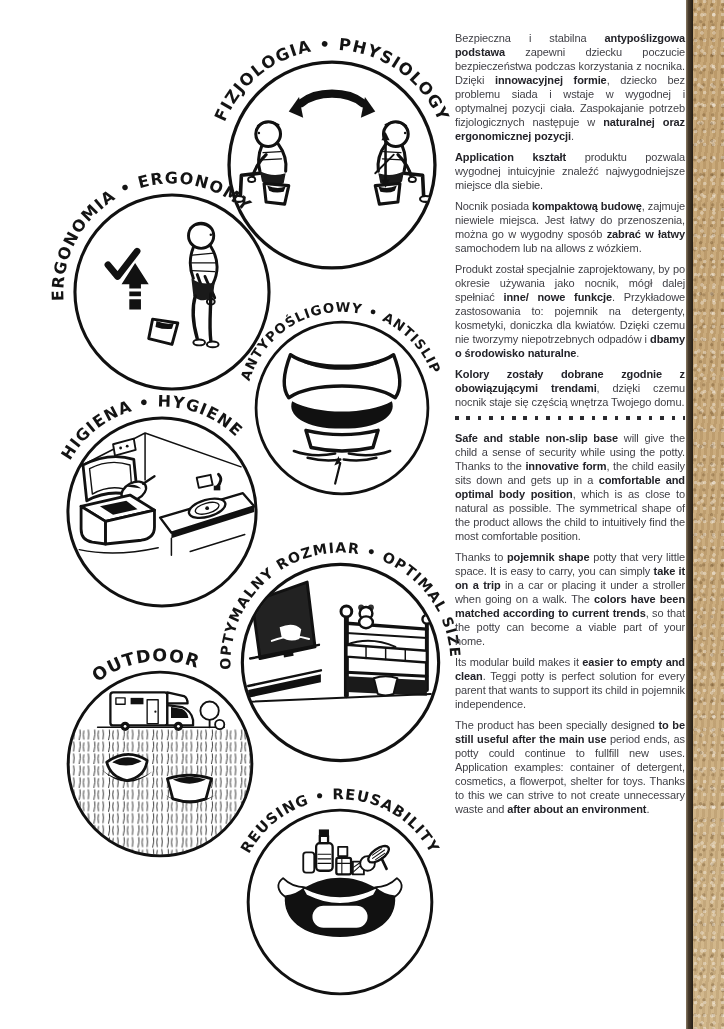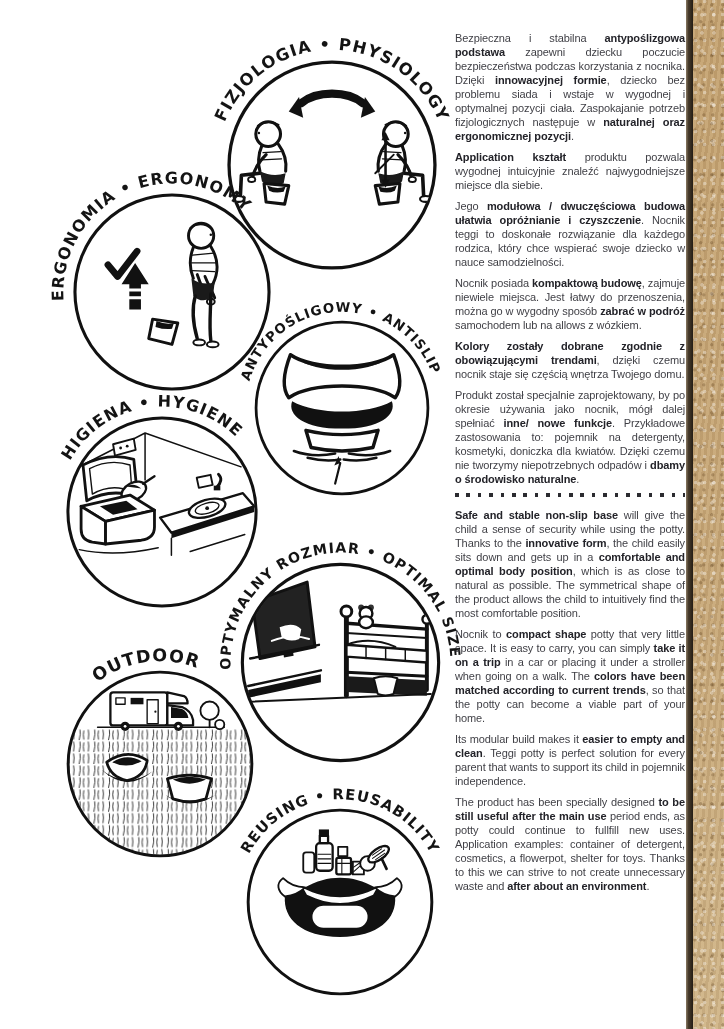--- a/index.html
+++ b/index.html
@@ -321,26 +321,25 @@
         <path d="M -60 -6 C -68 -12 -70 -20 -62 -26 C -54 -18 -46 -16 -38 -16 C -44 -10 -52 -7 -60 -6 Z" fill="#fff" stroke="#111" stroke-width="2"></path>
         <path d="M 60 -6 C 68 -12 70 -20 62 -26 C 54 -18 46 -16 38 -16 C 44 -10 52 -7 60 -6 Z" fill="#fff" stroke="#111" stroke-width="2"></path>
         <rect x="-30" y="4" width="60" height="24" rx="12" fill="#fff"></rect>
       </g>
     </g>
   </svg>
 
   <div class="text-col">
     <p class="para"><span>Bezpieczna i stabilna </span><b>antypoślizgowa podstawa</b><span> zapewni dziecku poczucie bezpieczeństwa podczas korzystania z nocnika. Dzięki </span><b>innowacyjnej formie</b><span>, dziecko bez problemu siada i wstaje w wygodnej i optymalnej pozycji ciała. Zaspokajanie potrzeb fizjologicznych następuje w </span><b>naturalnej oraz ergonomicznej pozycji</b><span>.</span></p>
     <p class="para"><b>Application kształt</b><span> produktu pozwala wygodnej intuicyjnie znaleźć najwygodniejsze miejsce dla siebie.</span></p>
-    <p class="para"><span>Jego </span><b>modułowa / dwuczęściowa budowa ułatwia opróżnianie i czyszczenie</b><span>. Nocnik teggi to doskonałe rozwiązanie dla każdego rodzica, który chce wspierać swoje dziecko w nauce samodzielności.</span></p>
-    <p class="para"><span>Nocnik posiada </span><b>kompaktową budowę</b><span>, zajmuje niewiele miejsca. Jest łatwy do przenoszenia, można go w wygodny sposób </span><b>zabrać w podróż</b><span> samochodem lub na allows z wózkiem.</span></p>
+    <p class="para"><span>Nocnik posiada </span><b>kompaktową budowę</b><span>, zajmuje niewiele miejsca. Jest łatwy do przenoszenia, można go w wygodny sposób </span><b>zabrać w łatwy</b><span> samochodem lub na allows z wózkiem.</span></p>
+    <p class="para"><span>Produkt został specjalnie zaprojektowany, by po okresie używania jako nocnik, mógł dalej spełniać </span><b>inne/ nowe funkcje</b><span>. Przykładowe zastosowania to: pojemnik na detergenty, kosmetyki, doniczka dla kwiatów. Dzięki czemu nie tworzymy niepotrzebnych odpadów i </span><b>dbamy o środowisko naturalne</b><span>.</span></p>
     <p class="para"><b>Kolory zostały dobrane zgodnie z obowiązującymi trendami</b><span>, dzięki czemu nocnik staje się częścią wnętrza Twojego domu.</span></p>
-    <p class="para"><span>Produkt został specjalnie zaprojektowany, by po okresie używania jako nocnik, mógł dalej spełniać </span><b>inne/ nowe funkcje</b><span>. Przykładowe zastosowania to: pojemnik na detergenty, kosmetyki, doniczka dla kwiatów. Dzięki czemu nie tworzymy niepotrzebnych odpadów i </span><b>dbamy o środowisko naturalne</b><span>.</span></p>
     <div class="dotted-sep"></div>
     <p class="para"><b>Safe and stable non-slip base</b><span> will give the child a sense of security while using the potty. Thanks to the </span><b>innovative form</b><span>, the child easily sits down and gets up in a </span><b>comfortable and optimal body position</b><span>, which is as close to natural as possible. The symmetrical shape of the product allows the child to intuitively find the most comfortable position.</span></p>
-    <p class="para"><span>Nocnik to </span><b>compact shape</b><span> potty that very little space. It is easy to carry, you can simply </span><b>take it on a trip</b><span> in a car or placing it under a stroller when going on a walk. The </span><b>colors have been matched according to current trends</b><span>, so that the potty can become a viable part of your home.</span></p>
+    <p class="para"><span>Thanks to </span><b>pojemnik shape</b><span> potty that very little space. It is easy to carry, you can simply </span><b>take it on a trip</b><span> in a car or placing it under a stroller when going on a walk. The </span><b>colors have been matched according to current trends</b><span>, so that the potty can become a viable part of your home.</span></p>
     <p class="para"><span>Its modular build makes it </span><b>easier to empty and clean</b><span>. Teggi potty is perfect solution for every parent that wants to support its child in pojemnik independence.</span></p>
     <p class="para"><span>The product has been specially designed </span><b>to be still useful after the main use</b><span> period ends, as potty could continue to fullfill new uses. Application examples: container of detergent, cosmetics, a flowerpot, shelter for toys. Thanks to this we can strive to not create unnecessary waste and </span><b>after about an environment</b><span>.</span></p>
   </div>
 
   <div class="edge-line"></div>
   <div class="cardboard"></div>
 </div>
 
 </body></html>

